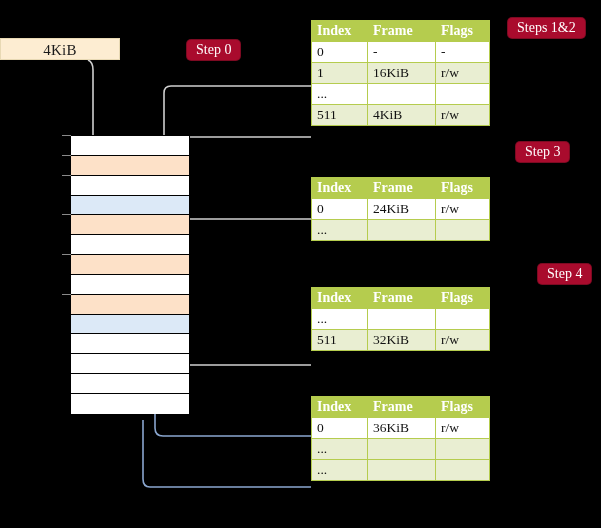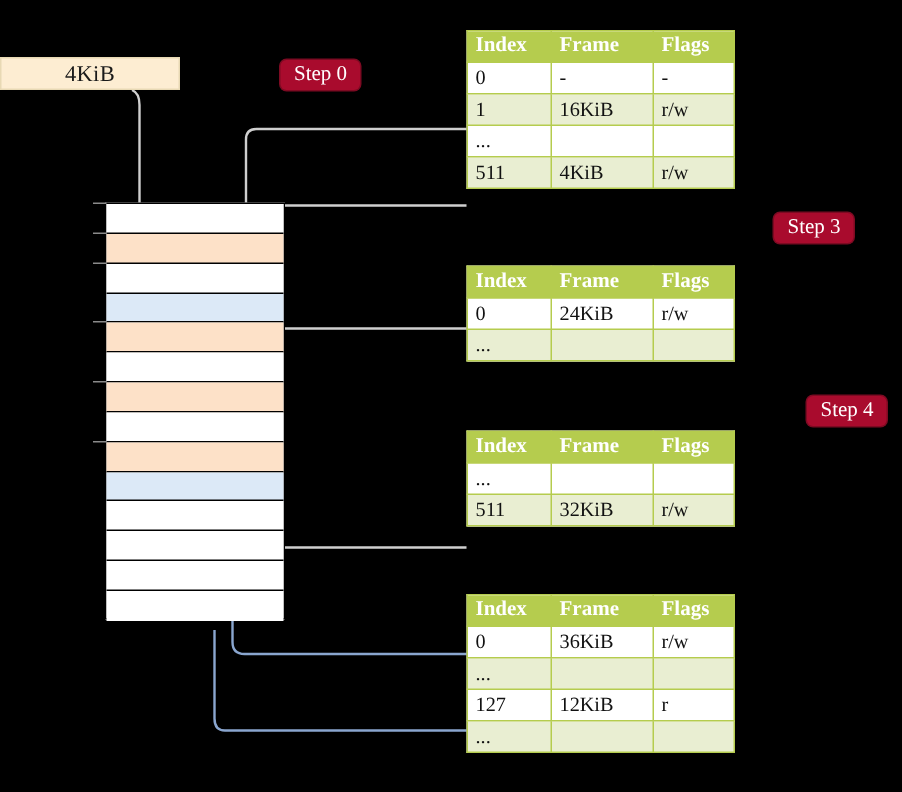--- a/index.html
+++ b/index.html
@@ -166,20 +166,21 @@
     <path d="M311,365 L185,365 Q176,365 176,356 L176,315" fill="none" stroke="#cfcfcf" stroke-width="1.6" marker-end="url(#arrGrayUp)"></path>
 
     <path d="M311,436 L163,436 Q155,436 155,428 L155,335" fill="none" stroke="#8aa6cf" stroke-width="1.6" marker-end="url(#arrBlue)"></path>
 
     <path d="M311,487 L150,487 Q143,487 143,479 L143,420" fill="none" stroke="#8aa6cf" stroke-width="1.6"></path>
   </svg>
 
   <div class="callout-4kib">4KiB</div>
 
   <div class="step-pill pill-step0">Step 0</div>
+  <div class="step-pill pill-step12">Steps 1&amp;2</div>
   <div class="step-pill pill-step3">Step 3</div>
   <div class="step-pill pill-step4">Step 4</div>
 
   <div id="memstack">
       <div class="mrow c-white"></div>
       <div class="mrow c-peach"></div>
       <div class="mrow c-white"></div>
       <div class="mrow c-blue"></div>
       <div class="mrow c-peach"></div>
       <div class="mrow c-white"></div>
@@ -277,25 +278,20 @@
       <tbody>
         <tr>
           <td class="col-index">0</td>
           <td class="col-frame">36KiB</td>
           <td class="col-flags">r/w</td>
         </tr>
         <tr class="alt">
           <td class="col-index">...</td>
           <td class="col-frame"></td>
           <td class="col-flags"></td>
-        </tr>
-        <tr>
-          <td class="col-index">127</td>
-          <td class="col-frame">12KiB</td>
-          <td class="col-flags">r</td>
         </tr>
         <tr class="alt">
           <td class="col-index">...</td>
           <td class="col-frame"></td>
           <td class="col-flags"></td>
         </tr>
       </tbody>
     </table>
 
 <div class="tick" style="top: 135px;"></div>

